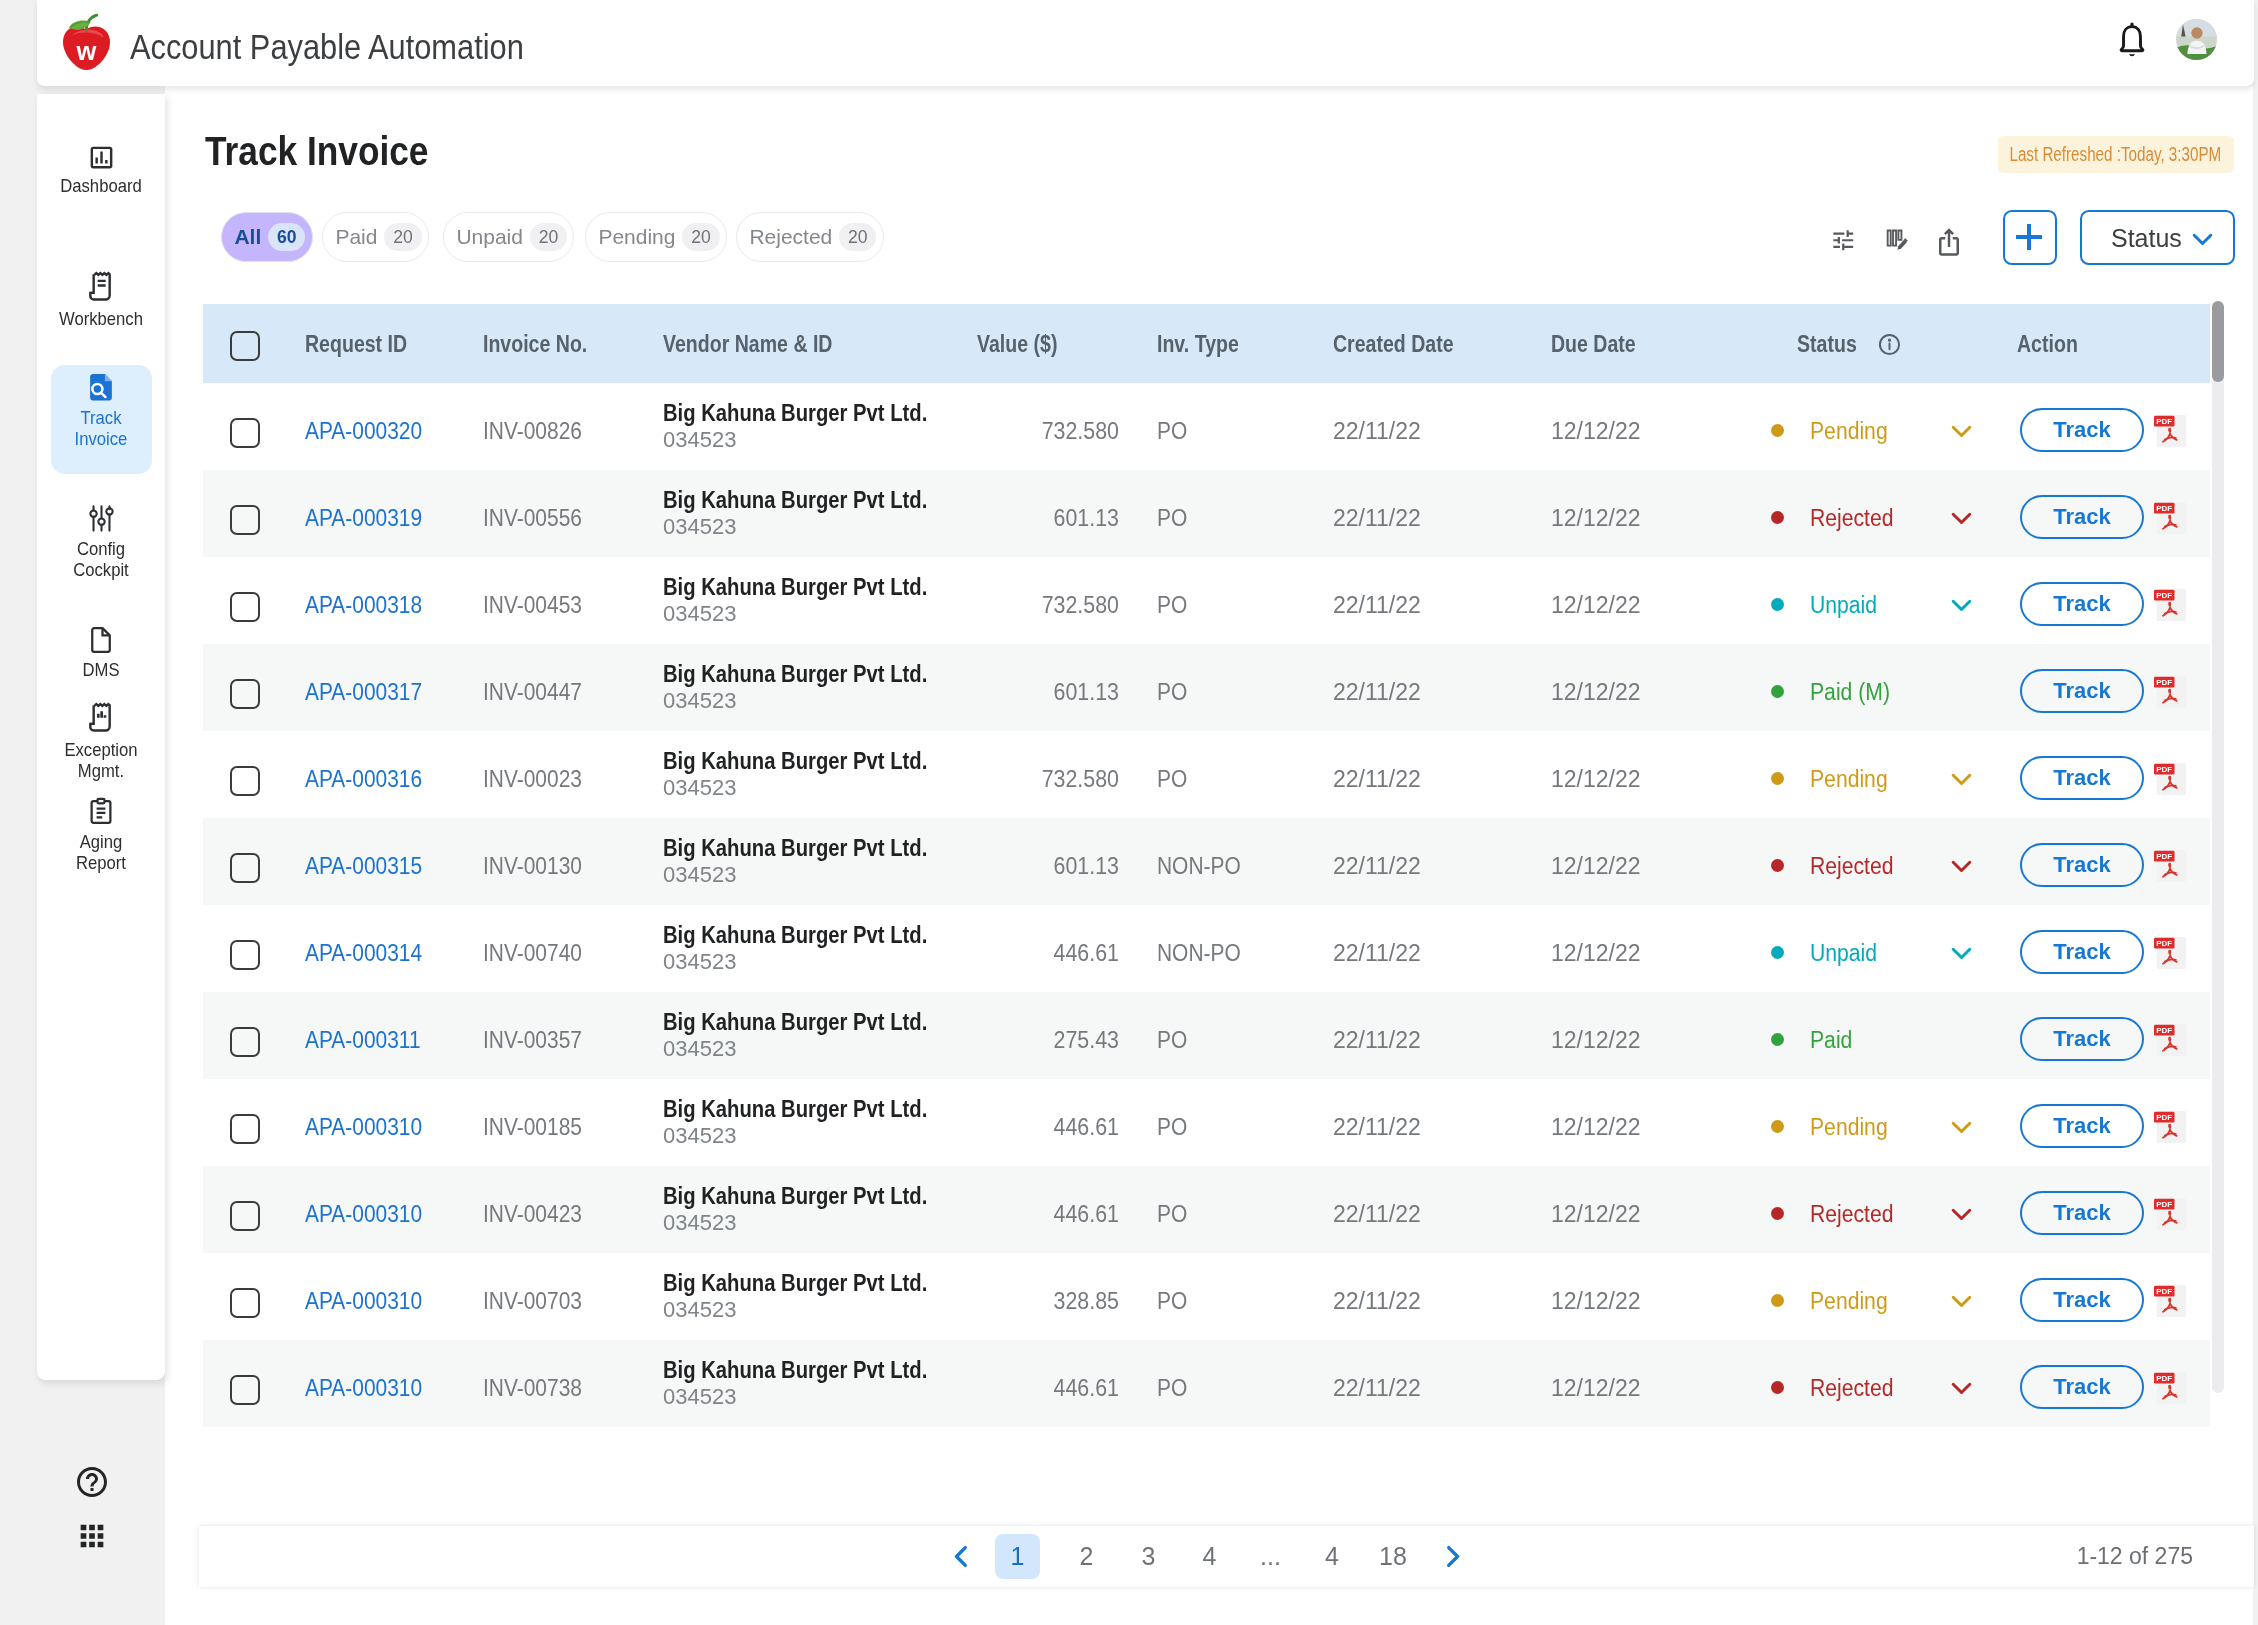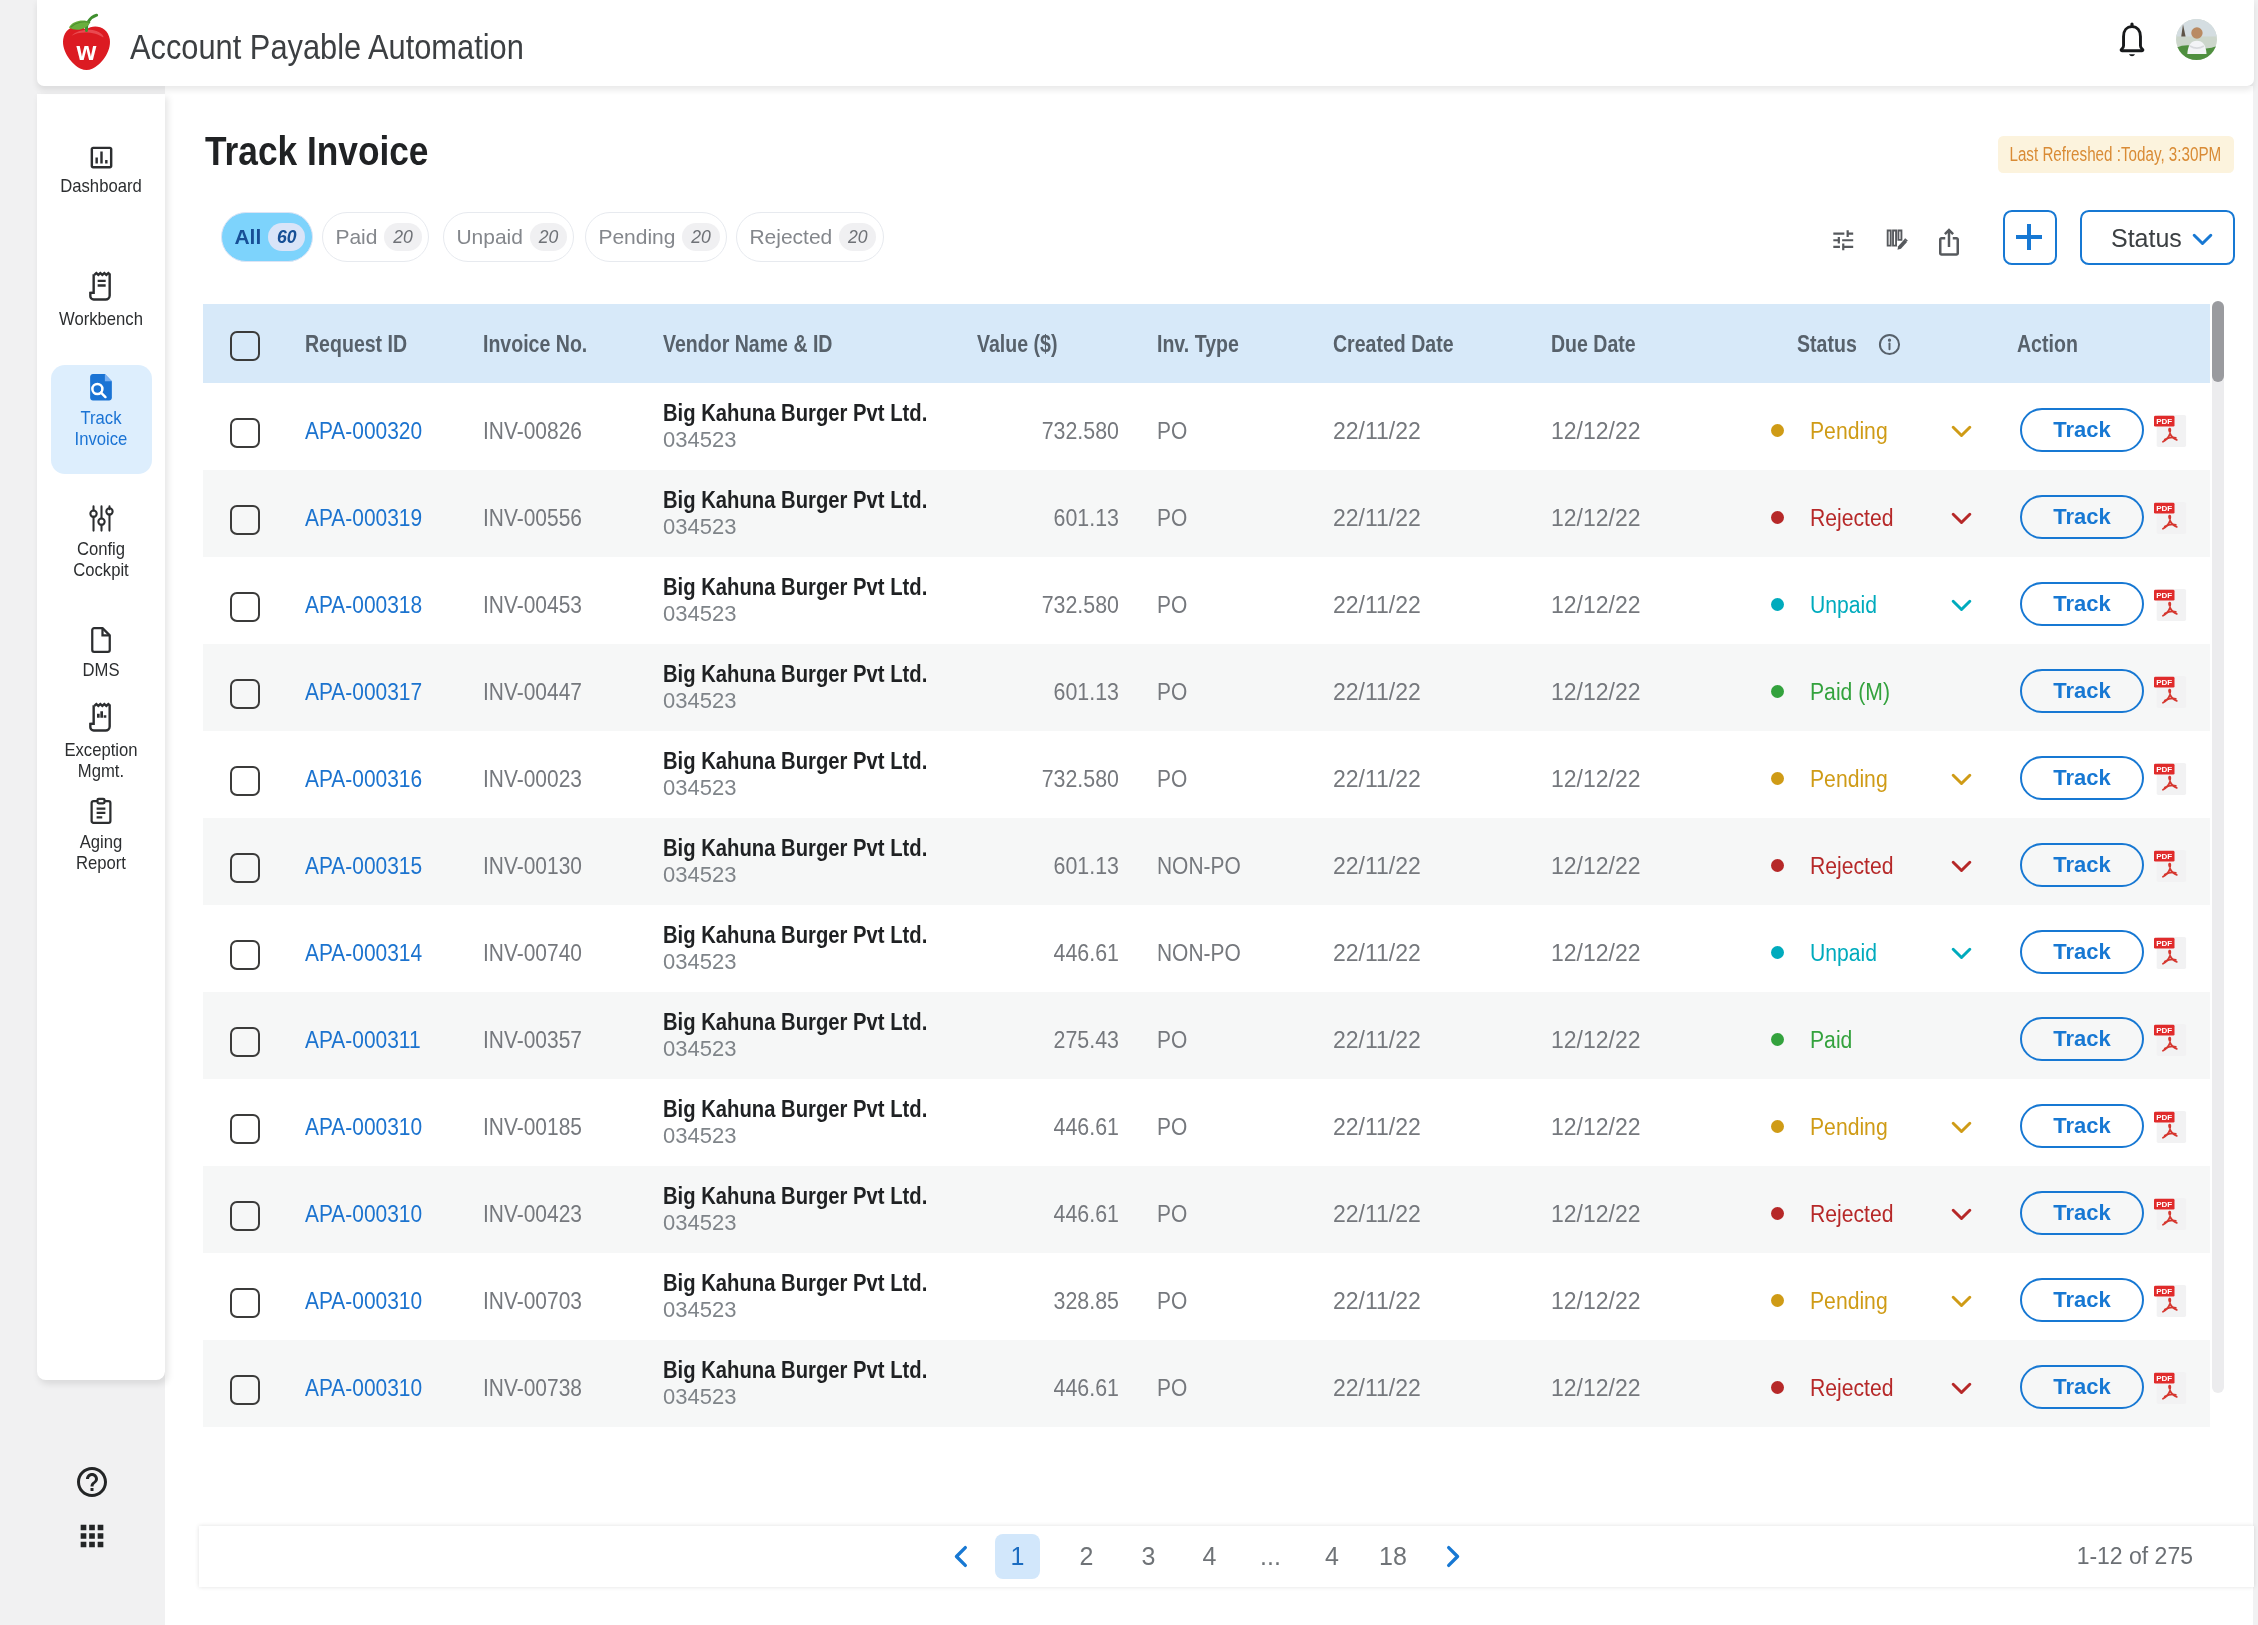--- a/index.html
+++ b/index.html
@@ -26,22 +26,22 @@
 #main { position:absolute; left:165px; top:86px; width:2088px; height:1539px; background:#fff; }
 h1 { position:absolute; left:40px; top:42px; font-size:41px; font-weight:700; color:#202224; transform:scaleX(.86); transform-origin:0 50%; white-space:nowrap; }
 #refreshed { position:absolute; right:19.4px; top:50px; width:236px; height:37px; background:#fcf3dd; border-radius:5.3px;
   color:#d98b35; font-size:20px; display:flex; align-items:center; justify-content:center; overflow:visible; white-space:nowrap; }
 #refreshed span { display:inline-block; transform:scaleX(.76); transform-origin:50% 50%; }
 
 
 .chip { position:absolute; top:126px; height:50px; border:1.8px solid #e7eaef; border-radius:25.6px; background:#fff;
   display:flex; align-items:center; font-size:21px; color:#84878c; padding:0 6.2px 0 12.4px; white-space:nowrap; }
 .chip .cnt { display:inline-block; margin-left:7px; background:#f0f0f2; color:#6f7277; border-radius:15px;
-  font-size:17.6px; height:28px; line-height:28px; padding:0 8.8px;font-style:italic; }
-.chip.active { background:#7dd3fc; border-color:#dce4f5; color:#174f96; font-weight:700; }
+  font-size:17.6px; height:28px; line-height:28px; padding:0 8.8px; }
+.chip.active { background:#c4b5fd; border-color:#dce4f5; color:#174f96; font-weight:700; }
 .chip.active .cnt { background:#d9e4f8; color:#174f96; font-weight:700; }
 
 
 .tbicon { position:absolute; top:141px; }
 #plusbtn { position:absolute; left:1838px; top:124px; width:54px; height:55px; border:2.6px solid #1778d3; border-radius:8.8px; }
 #plusbtn:before { content:""; position:absolute; left:10.6px; top:23px; width:26.5px; height:3.5px; background:#1778d3; }
 #plusbtn:after { content:""; position:absolute; left:22px; top:11.5px; width:3.5px; height:26.5px; background:#1778d3; }
 #statusbtn { position:absolute; left:1915px; top:124px; width:155px; height:55px; border:2.6px solid #1778d3; border-radius:8.8px;
   font-size:25px; color:#3c4043; }
 #statusbtn span { position:absolute; left:29px; top:12.4px; }

